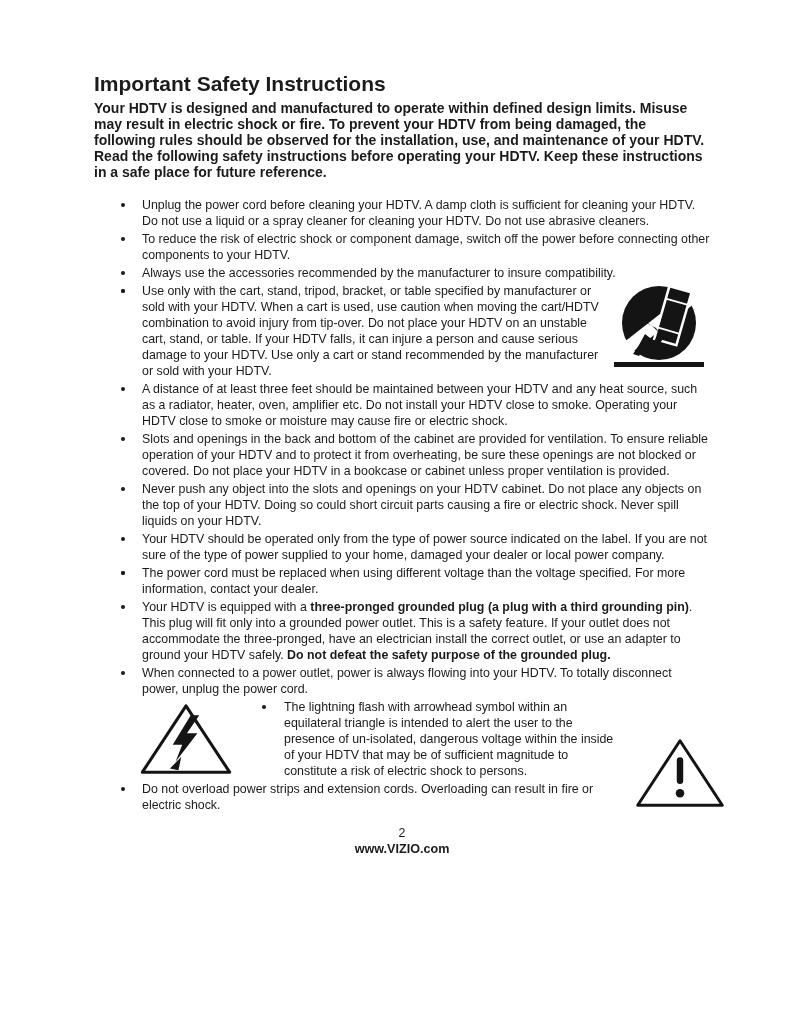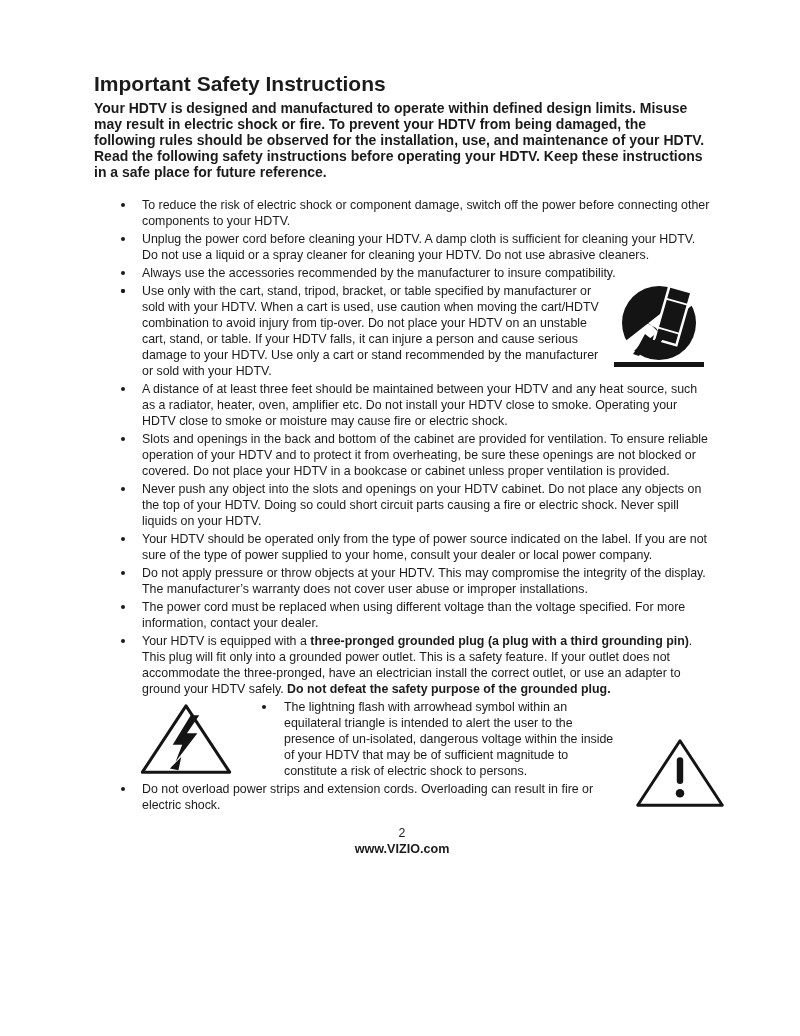--- a/index.html
+++ b/index.html
@@ -40,26 +40,26 @@
 
 
   <div class="doc-title">Important Safety Instructions</div>
 
   <p class="intro">Your HDTV is designed and manufactured to operate within defined design limits. Misuse may result in electric shock or fire. To prevent your HDTV from being damaged, the following rules should be observed for the installation, use, and maintenance of your HDTV. Read the following safety instructions before operating your HDTV. Keep these instructions in a safe place for future reference.</p>
 
   <div class="list">
 
     <div class="li">
       <span class="marker"></span>
-      <span>To reduce the risk of electric shock or component damage, switch off the power before connecting other components to your HDTV.</span>
+      <span>Unplug the power cord before cleaning your HDTV. A damp cloth is sufficient for cleaning your HDTV. Do not use a liquid or a spray cleaner for cleaning your HDTV. Do not use abrasive cleaners.</span>
     </div>
 
     <div class="li">
       <span class="marker"></span>
-      <span>Unplug the power cord before cleaning your HDTV. A damp cloth is sufficient for cleaning your HDTV. Do not use a liquid or a spray cleaner for cleaning your HDTV. Do not use abrasive cleaners.</span>
+      <span>To reduce the risk of electric shock or component damage, switch off the power before connecting other components to your HDTV.</span>
     </div>
 
     <div class="li">
       <span class="marker"></span>
       <span>Always use the accessories recommended by the manufacturer to insure compatibility.</span>
     </div>
 
     <div class="li">
       <span class="float-r tip-icon">
         <svg viewBox="0 0 90 88" xmlns="http://www.w3.org/2000/svg" aria-hidden="true">
@@ -93,38 +93,41 @@
       <span>Slots and openings in the back and bottom of the cabinet are provided for ventilation. To ensure reliable operation of your HDTV and to protect it from overheating, be sure these openings are not blocked or covered. Do not place your HDTV in a bookcase or cabinet unless proper ventilation is provided.</span>
     </div>
 
     <div class="li">
       <span class="marker"></span>
       <span>Never push any object into the slots and openings on your HDTV cabinet. Do not place any objects on the top of your HDTV. Doing so could short circuit parts causing a fire or electric shock. Never spill liquids on your HDTV.</span>
     </div>
 
     <div class="li">
       <span class="marker"></span>
-      <span>Your HDTV should be operated only from the type of power source indicated on the label. If you are not sure of the type of power supplied to your home, consult your dealer or local power company.</span>
+      <span>Your HDTV should be operated only from the type of power source indicated on the label. If you are not sure of the type of power supplied to your home, damaged your dealer or local power company.</span>
     </div>
 
     <div class="li">
       <span class="marker"></span>
-      <span>Do not apply pressure or throw objects at your HDTV. This may compromise the integrity of the display. The manufacturer’s warranty does not cover user abuse or improper installations.</span>
     </div>
 
     <div class="li">
       <span class="marker"></span>
       <span>The power cord must be replaced when using different voltage than the voltage specified. For more information, contact your dealer.</span>
     </div>
 
     <div class="li">
       <span class="marker"></span>
       <span><span>Your HDTV is equipped with a </span><span class="b">three-pronged grounded plug (a plug with a third grounding pin)</span><span>. This plug will fit only into a grounded power outlet. This is a safety feature. If your outlet does not accommodate the three-pronged, have an electrician install the correct outlet, or use an adapter to ground your HDTV safely. </span><span class="b">Do not defeat the safety purpose of the grounded plug.</span></span>
     </div>
 
+    <div class="li">
+      <span class="marker"></span>
+      <span>When connected to a power outlet, power is always flowing into your HDTV. To totally disconnect power, unplug the power cord.</span>
+    </div>
 
     <div class="sub-section">
       <span class="float-l lightning-icon">
         <svg viewBox="0 0 100 78" xmlns="http://www.w3.org/2000/svg" aria-hidden="true">
           <path d="M50 4 L96 74 L4 74 Z" fill="none" stroke="#141414" stroke-width="3.2" stroke-linejoin="round"></path>
           <path d="M55 14 L36 45 L46 45 L39 63 L62 33 L51 33 L64 14 Z" fill="#141414"></path>
           <polygon points="33,70 45,58 42,72" fill="#141414"></polygon>
         </svg>
       </span>
       <span class="float-r excl-icon">

